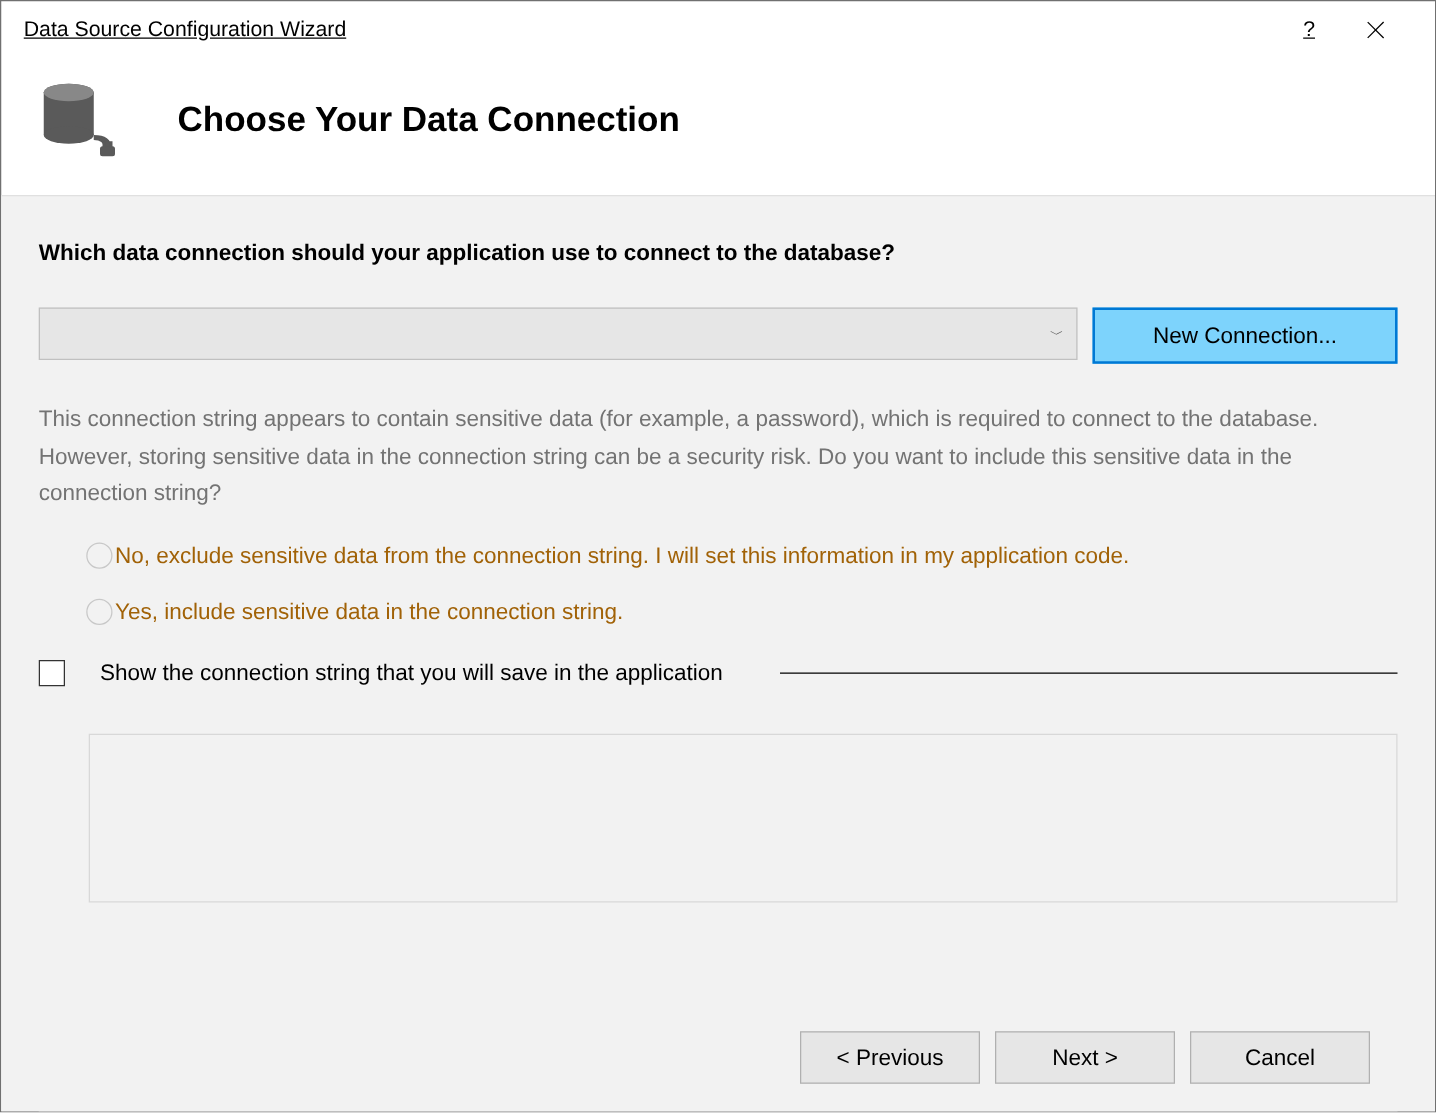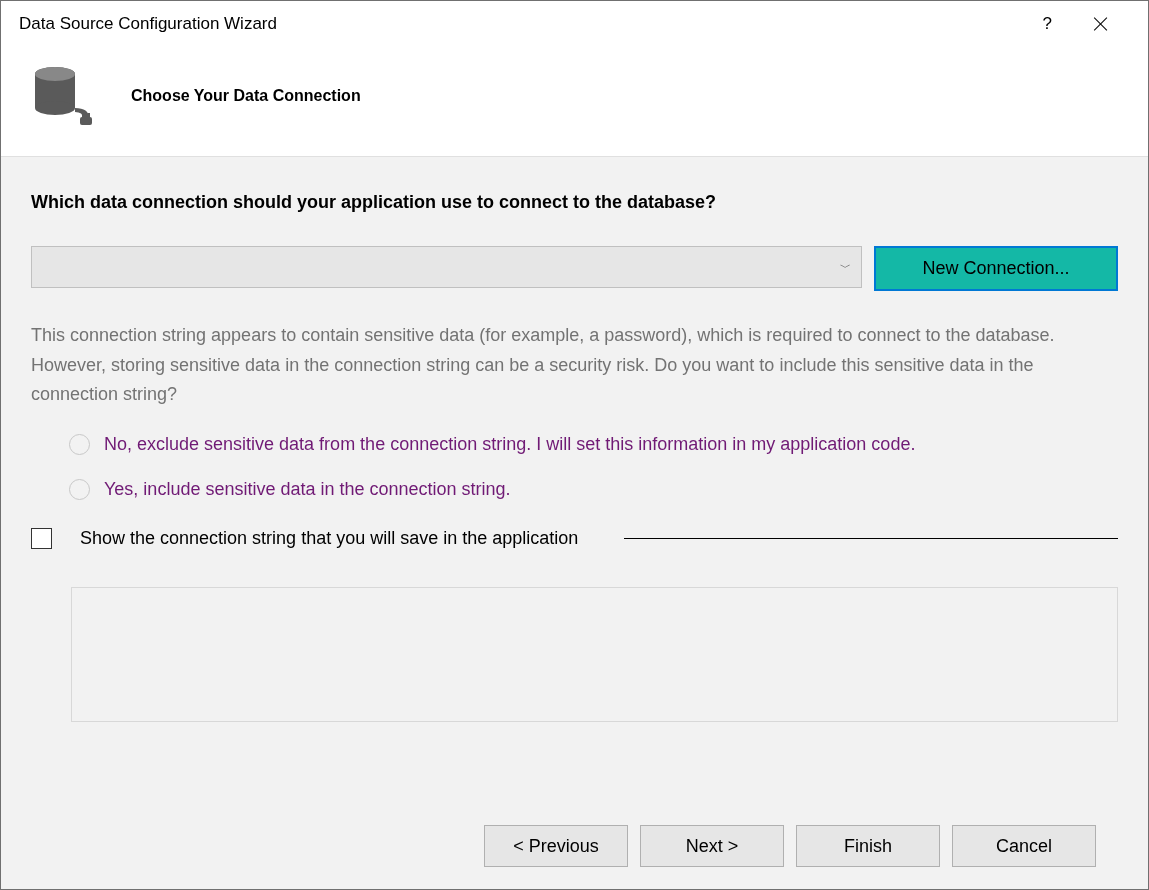--- a/index.html
+++ b/index.html
@@ -16,20 +16,21 @@
     border: 1px solid #707070;
     display: flex;
     flex-direction: column;
     background: #fff;
   }
   .titlebar {
     display: flex;
     align-items: center;
     height: 45px;
     padding: 0 18px;
+    text-decoration: underline;
   }
   .titlebar-title {
     font-size: 17px;
     color: #000;
     flex: 1;
   }
   .titlebar-controls {
     display: flex;
     align-items: center;
     gap: 40px;
@@ -63,22 +64,23 @@
     align-items: center;
     padding: 20px 30px 30px 30px;
     gap: 30px;
   }
   .db-icon {
     width: 70px;
     height: 60px;
     flex-shrink: 0;
   }
   .page-heading {
-    font-size: 16px;
+    font-size: 28px;
     font-weight: 700;
+    margin-left: 11px;
   }
 
   .content {
     flex: 1;
     background: #f2f2f2;
     border-top: 1px solid #e0e0e0;
     padding: 35px 30px 0 30px;
     display: flex;
     flex-direction: column;
   }
@@ -104,42 +106,42 @@
     cursor: pointer;
   }
   .dropdown-chevron {
     font-size: 11px;
     color: #555;
   }
   .new-conn-btn {
     width: 244px;
     height: 45px;
     border: 2px solid #0078d4;
-    background: #14b8a6;
+    background: #7dd3fc;
     font-size: 18px;
     cursor: pointer;
     outline: none;
   }
 
   .info-text {
     font-size: 18px;
     color: #737373;
     line-height: 1.65;
     margin-bottom: 24px;
   }
   .radio-group {
     padding-left: 38px;
   }
   .radio-row {
     display: flex;
     align-items: center;
-    gap: 14px;
+    gap: 2px;
     margin-bottom: 24px;
     font-size: 18px;
-    color: #701a75;
+    color: #a16207;
   }
   .radio-circle {
     width: 21px;
     height: 21px;
     border: 1.5px solid #c8c8c8;
     border-radius: 50%;
     flex-shrink: 0;
   }
 
   .show-row {
@@ -250,18 +252,17 @@
       <div class="show-line"></div>
     </div>
 
     <div class="connstring-area"></div>
 
     <div style="flex:1"></div>
 
     <div class="footer">
       <button class="footer-btn">&lt; Previous</button>
       <button class="footer-btn disabled">Next &gt;</button>
-      <button class="footer-btn disabled">Finish</button>
       <button class="footer-btn">Cancel</button>
     </div>
   </div>
 
 </div>
 
 </body></html>

